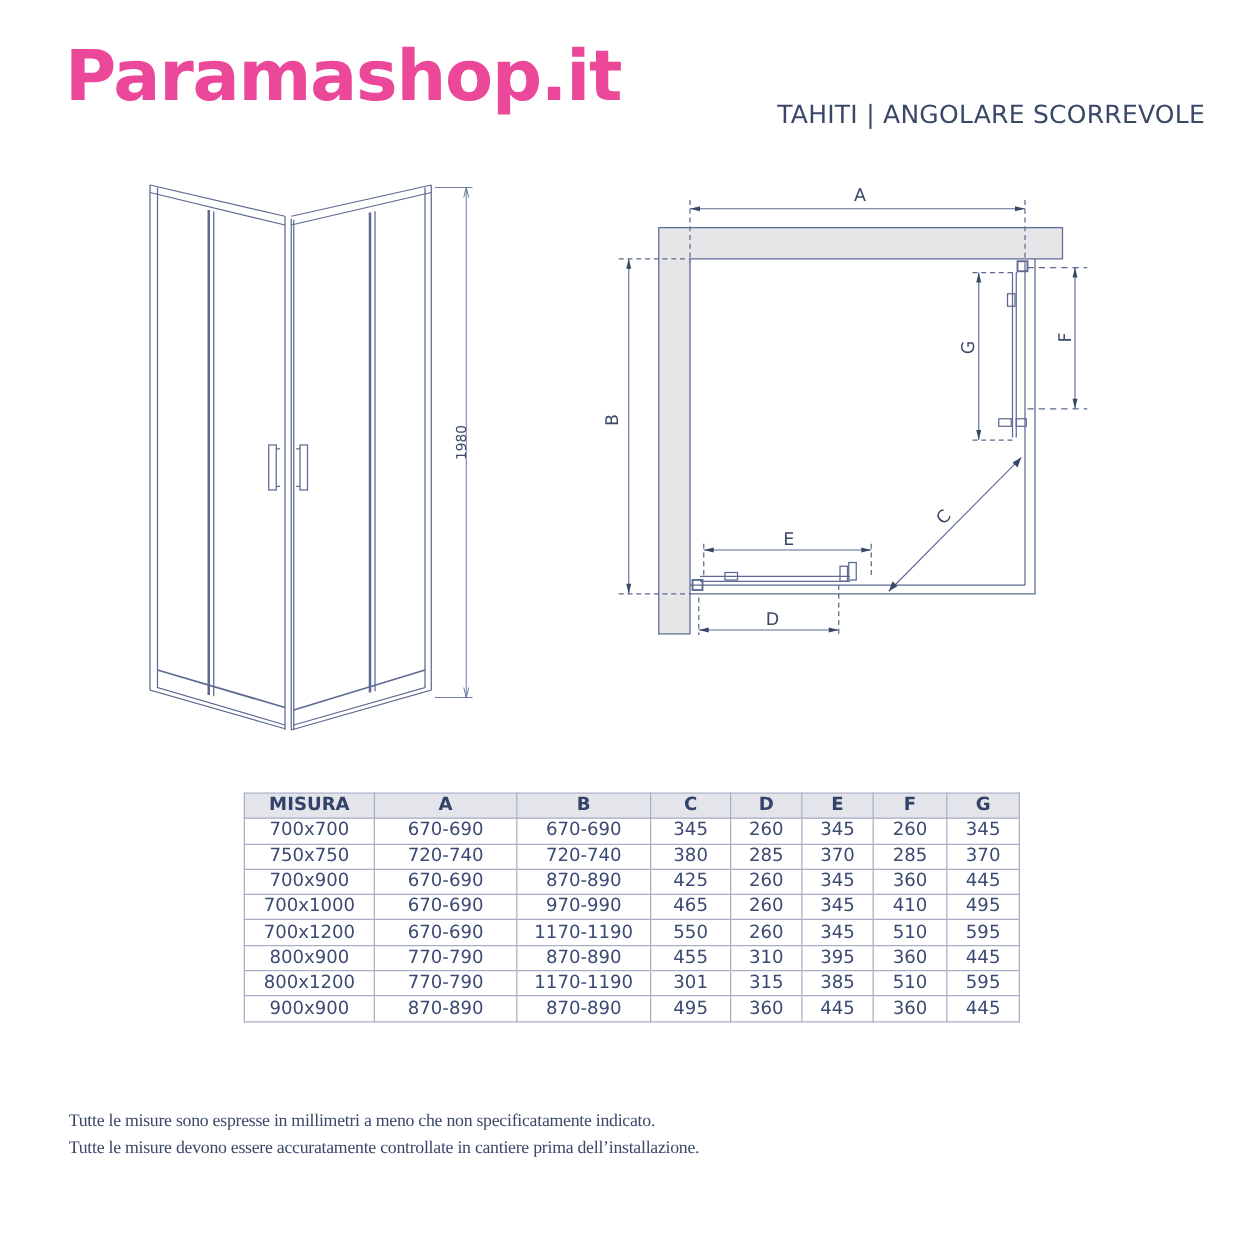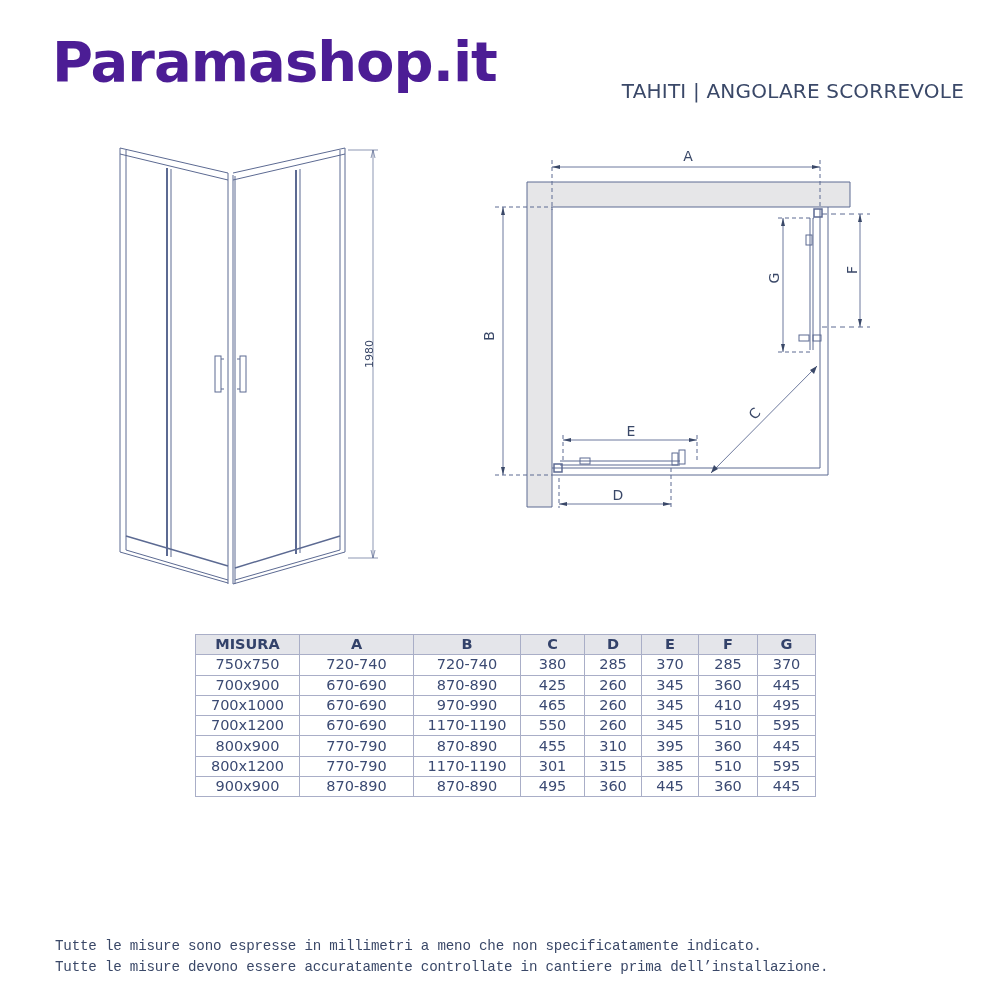--- a/index.html
+++ b/index.html
@@ -1,26 +1,26 @@
 <!DOCTYPE html>
 <html><head>
   <meta charset="utf-8">
   <style>
     html, body { margin: 0; padding: 0; background: #ffffff; }
     body { width: 1000px; height: 1000px; position: relative; overflow: hidden; font-family: "Liberation Sans", "DejaVu Sans", sans-serif; color: #344268; }
-    .brand { position: absolute; left: 52px; top: 34px; font-family: "DejaVu Sans", sans-serif; font-weight: bold; font-size: 56px; letter-spacing: -1px; color: #4c1d95; line-height: 1; }
+    .brand { position: absolute; left: 52px; top: 34px; font-family: "DejaVu Sans", sans-serif; font-weight: bold; font-size: 56px; letter-spacing: -1px; color: #ec4899; line-height: 1; }
     .subtitle { position: absolute; right: 36px; top: 79px; font-family: "DejaVu Sans", sans-serif; font-size: 20px; color: #3a4868; letter-spacing: 0.2px; }
     .drawing { position: absolute; }
     #iso { left: 100px; top: 140px; width: 290px; height: 450px; }
     #plan { left: 480px; top: 140px; width: 390px; height: 380px; }
     table.spec { position: absolute; left: 195px; top: 634px; border-collapse: collapse; font-family: "DejaVu Sans", sans-serif; font-size: 14.5px; color: #3b4a73; }
     table.spec th, table.spec td { border: 1px solid #a9aec7; text-align: center; padding: 0; height: 19.3px; line-height: 19px; }
     table.spec th { background: #e4e5ea; font-weight: bold; color: #33426a; }
     .c0 { width: 103px; margin-top: 6px; } .c1 { width: 113px; } .c2 { width: 106px; } .c3 { width: 63px; } .c4 { width: 56px; } .c5 { width: 56px; } .c6 { width: 58px; } .c7 { width: 57px; }
-    .notes { position: absolute; left: 55px; top: 936px; font-family: Liberation Mono, monospace; font-size: 14.2px; line-height: 21px; color: #3a4868; letter-spacing: -0.2px; }
+    .notes { position: absolute; left: 55px; top: 887px; font-family: Liberation Serif, serif; font-size: 14.2px; line-height: 21px; color: #3a4868; letter-spacing: -0.2px; }
   </style>
 </head>
 <body>
 
 <div class="brand">Paramashop.it</div>
 <div class="subtitle">TAHITI | ANGOLARE SCORREVOLE</div>
 
 <svg id="iso" class="drawing" viewBox="0 0 290 450" xmlns="http://www.w3.org/2000/svg">
   <g fill="none" stroke="#5c6a92" stroke-width="1">
 
@@ -145,20 +145,30 @@
       <th class="c2">B</th>
       <th class="c3">C</th>
       <th class="c4">D</th>
       <th class="c5">E</th>
       <th class="c6">F</th>
       <th class="c7">G</th>
     </tr>
   </thead>
   <tbody id="table-body">
       <tr>
+        <td>700x700</td>
+        <td>670-690</td>
+        <td>670-690</td>
+        <td>345</td>
+        <td>260</td>
+        <td>345</td>
+        <td>260</td>
+        <td>345</td>
+      </tr>
+      <tr>
         <td>750x750</td>
         <td>720-740</td>
         <td>720-740</td>
         <td>380</td>
         <td>285</td>
         <td>370</td>
         <td>285</td>
         <td>370</td>
       </tr>
       <tr>

